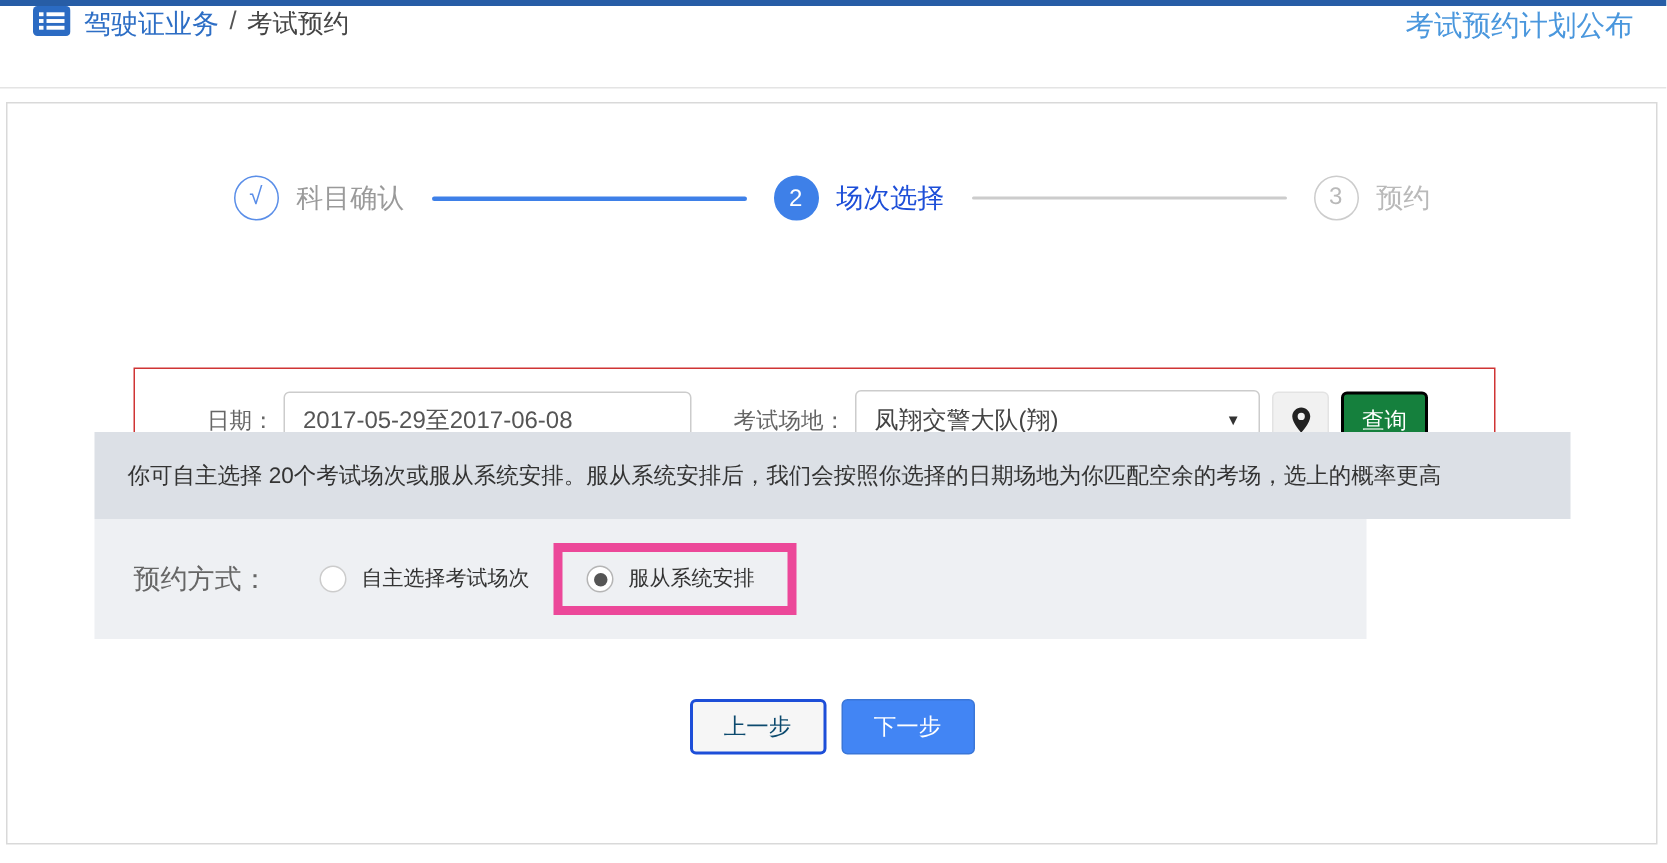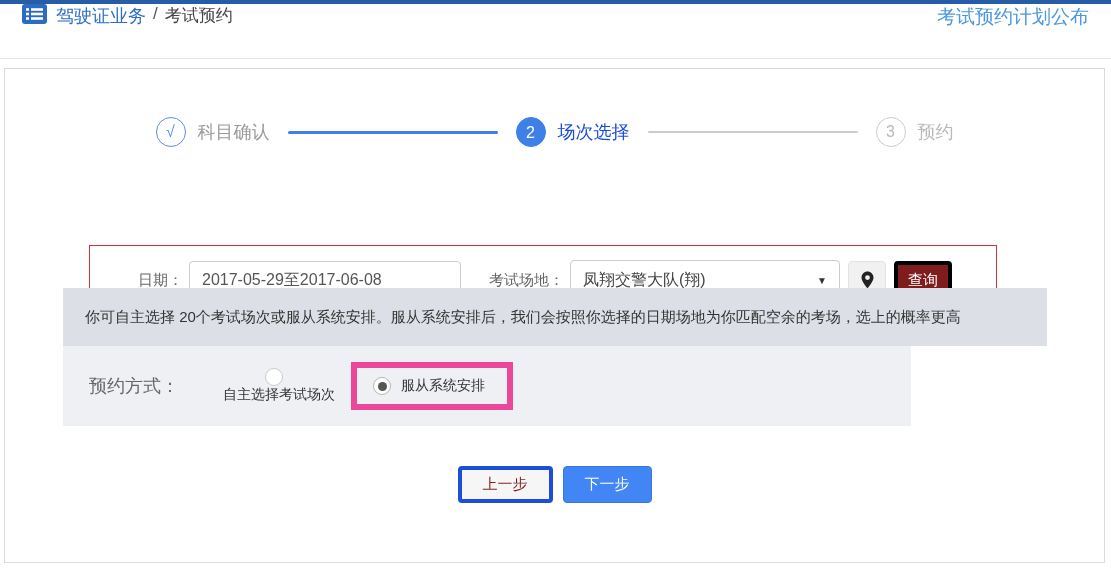--- a/index.html
+++ b/index.html
@@ -49,48 +49,48 @@
     border-radius:4px; padding:0 12px; font-size:16px; color:#555;
     font-family:"Liberation Sans","DejaVu Sans",sans-serif; background:#fff; }
   .venue-label { margin-left:28px; }
   .venue-select { width:270px; height:40px; margin-left:6px; border:1px solid #ccc;
     border-radius:4px; background:#fff; display:flex; align-items:center;
     padding:0 12px; font-size:16px; color:#444; cursor:pointer; }
   .venue-select .arrow { margin-left:auto; font-size:10px; color:#333; }
   .pin-btn { width:38px; height:38px; margin-left:8px; background:#f1f1f1;
     border:1px solid #e3e3e3; border-radius:4px; display:flex; align-items:center;
     justify-content:center; cursor:pointer; }
-  .query-btn { width:58px; height:38px; margin-left:8px; background:#7f1d1d;
-    border:4px solid #000000; border-radius:4px; color:#fff; font-size:15px;
+  .query-btn { width:58px; height:38px; margin-left:8px; background:#15803d;
+    border:2px solid #000000; border-radius:4px; color:#fff; font-size:15px;
     cursor:pointer; font-family:"Liberation Sans","DejaVu Sans",sans-serif; }
 
   
   .notice { position:absolute; left:58px; top:219px; width:984px; height:58px;
     background:#dce0e6; display:flex; align-items:center; padding:0 22px;
     font-size:15px; color:#333; }
 
   
   .booking { position:absolute; left:58px; top:277px; width:848px; height:80px;
     background:#eef0f3; display:flex; align-items:center; }
   .booking-label { font-size:18px; color:#666; margin-left:26px; white-space:nowrap; }
   .radio-opt { display:flex; align-items:center; cursor:pointer; }
-  .radio-opt.first { margin-left:34px;flex-direction:column; }
+  .radio-opt.first { margin-left:34px; }
   .radio-circle { width:18px; height:18px; border-radius:50%; background:#fff;
     border:1px solid #ccc; display:flex; align-items:center; justify-content:center; flex:0 0 auto; }
   .radio-circle.checked { border:1px solid #b5b5b5; }
   .radio-circle.checked::after { content:""; width:9px; height:9px; border-radius:50%; background:#555; }
   .radio-text { font-size:14px; color:#333; margin-left:10px; white-space:nowrap; }
   .red-frame { margin-left:16px; border:6px solid #ec4899; padding:9px 22px 9px 16px; }
 
   
   .footer { position:absolute; left:0; top:397px; width:100%;
     display:flex; justify-content:center; gap:10px; }
   .btn { height:37px; padding:0 21px; border-radius:4px; font-size:15px; cursor:pointer;
     font-family:"Liberation Sans","DejaVu Sans",sans-serif; }
-  .btn-prev { background:#f6f6f6; border:4px solid #1d4ed8; color:#7f1d1d; }
+  .btn-prev { background:#f6f6f6; border:2px solid #1d4ed8; color:#0c4a6e; }
   .btn-next { background:#4285f4; border:1px solid #3a76d8; color:#ffffff; }
 </style>
 </head>
 <body>
 
 <div class="topbar"></div>
 
 <div class="header">
   <svg class="crumb-icon" viewBox="0 0 25 20">
     <rect x="0" y="0" width="25" height="20" rx="3" fill="#2b6bc3"></rect>

